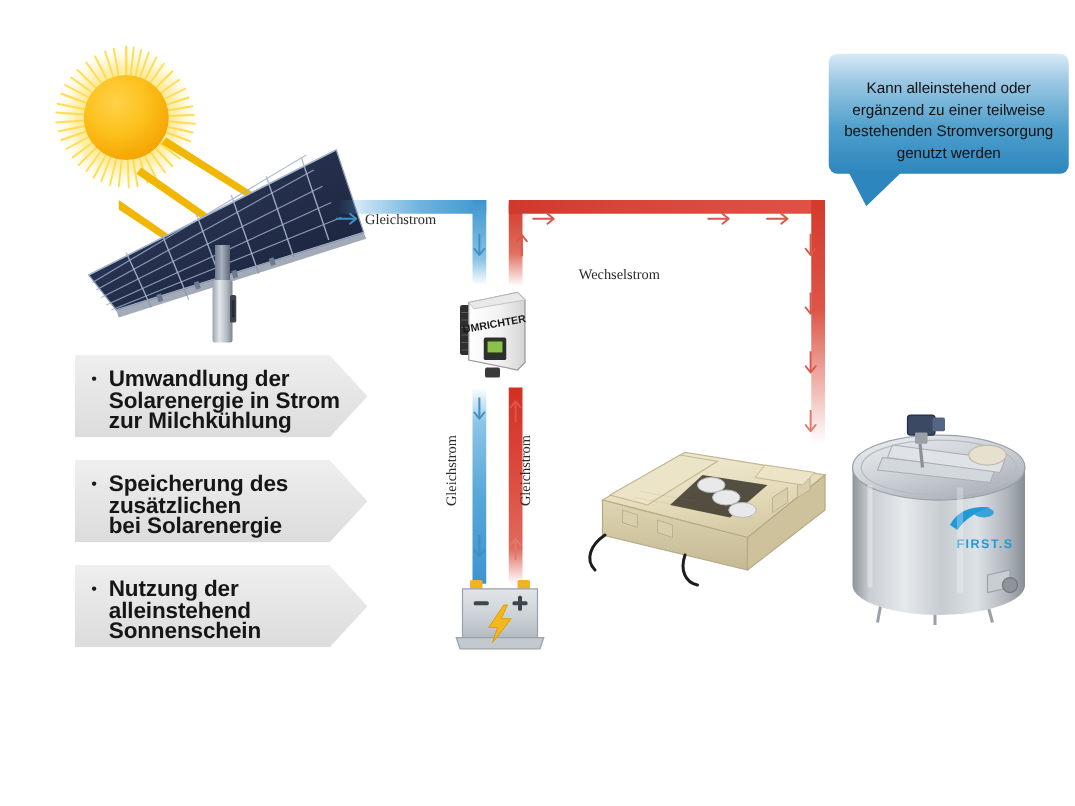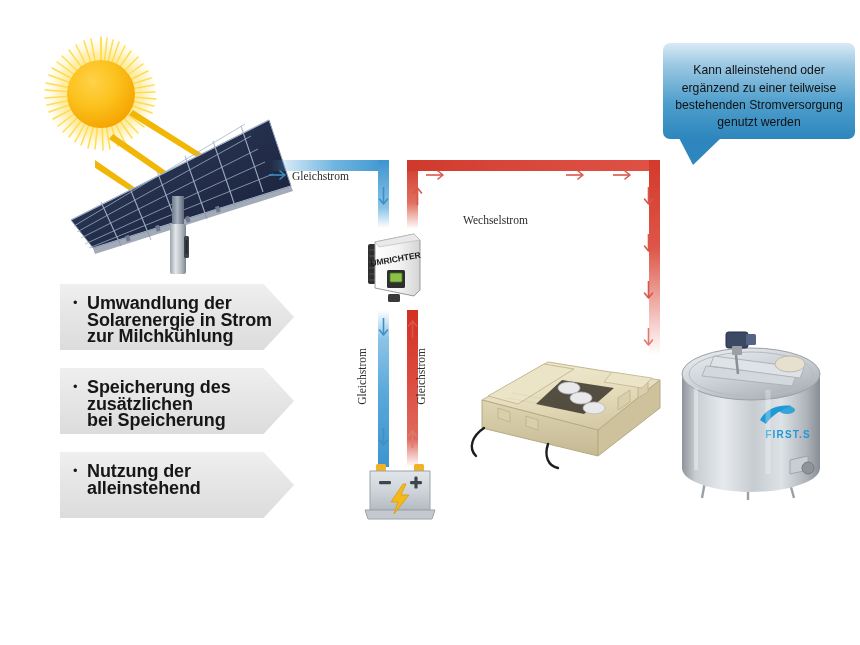--- a/index.html
+++ b/index.html
@@ -557,27 +557,28 @@
         <div class="chev-text">zur Milchkühlung</div>
       </div>
     </div>
   </div>
 
   <div class="chev chev2">
     <div class="chev-row">
       <div class="chev-bullet">•</div>
       <div>
         <div class="chev-text">Speicherung des zusätzlichen</div>
-        <div class="chev-text">bei Speicherung</div>
+        <div class="chev-text">bei Solarenergie</div>
       </div>
     </div>
   </div>
 
   <div class="chev chev3">
     <div class="chev-row">
       <div class="chev-bullet">•</div>
       <div>
         <div class="chev-text">Nutzung der alleinstehend</div>
+        <div class="chev-text">Sonnenschein</div>
       </div>
     </div>
   </div>
 
 </div>
 
 </body></html>

